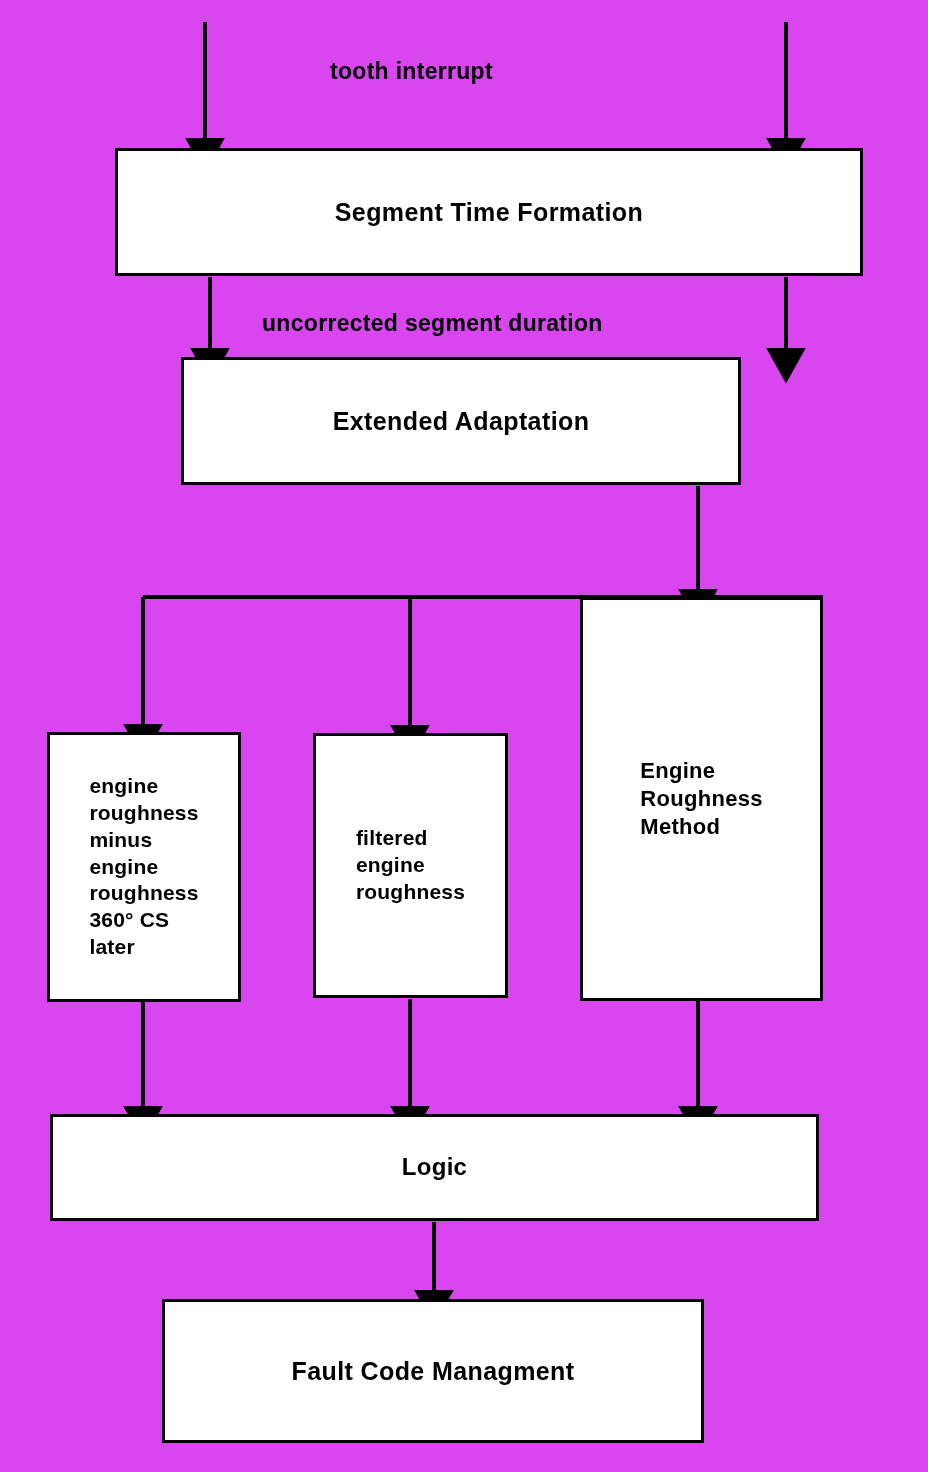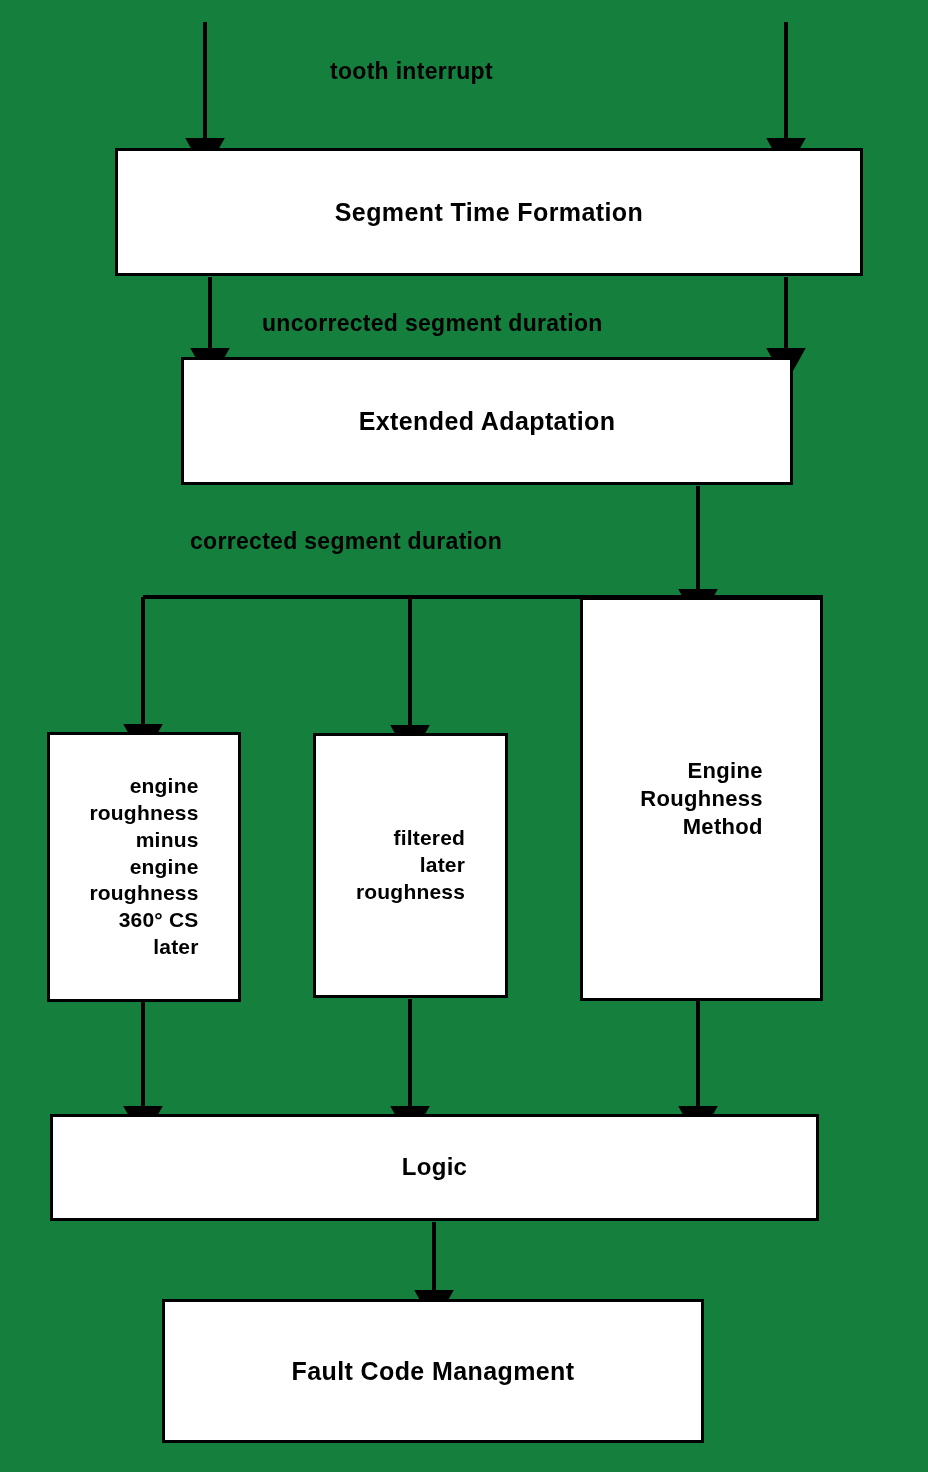--- a/index.html
+++ b/index.html
@@ -4,51 +4,51 @@
 <style>
   html, body {
     margin: 0;
     padding: 0;
     background: #ffffff;
   }
   #canvas {
     position: relative;
     width: 928px;
     height: 1472px;
-    background: #15803d;
+    background: #d946ef;
     overflow: hidden;
     font-family: "Liberation Sans", sans-serif;
     color: #000000;
   }
   svg.wires {
     position: absolute;
     left: 0;
     top: 0;
     width: 928px;
     height: 1472px;
     pointer-events: none;
   }
   .node {
     position: absolute;
     box-sizing: border-box;
     border: 3px solid #000000;
     background: #ffffff;
     display: flex;
     align-items: center;
     justify-content: center;
-    text-align: right;
+    text-align: left;
     font-weight: bold;
     line-height: 1.28;
     color: #000000;
   }
   .node-text { display: block; white-space: pre-line; }
 
   
   #node-segment-time-formation { left: 115px; top: 148px; width: 748px; height: 128px; font-size: 25px; letter-spacing: 0.4px; }
-  #node-extended-adaptation   { left: 181px; top: 357px; width: 612px; height: 128px; font-size: 25px; letter-spacing: 0.4px; }
+  #node-extended-adaptation   { left: 181px; top: 357px; width: 560px; height: 128px; font-size: 25px; letter-spacing: 0.4px; }
   #node-engine-roughness-delta{ left: 47px;  top: 732px; width: 194px; height: 270px; font-size: 21px; letter-spacing: 0.2px; }
   #node-filtered-engine-roughness { left: 313px; top: 733px; width: 195px; height: 265px; font-size: 21px; letter-spacing: 0.2px; }
   #node-engine-roughness-method   { left: 580px; top: 597px; width: 243px; height: 404px; font-size: 22px; letter-spacing: 0.3px; }
   #node-logic { left: 50px; top: 1114px; width: 769px; height: 107px; font-size: 24px; letter-spacing: 0.3px; }
   #node-fault-code-managment { left: 162px; top: 1299px; width: 542px; height: 144px; font-size: 25px; letter-spacing: 0.4px; }
 
   .edge-label {
     position: absolute;
     font-weight: bold;
     font-size: 23px;
@@ -92,21 +92,20 @@
       <line x1="698" y1="1001" x2="698" y2="1108" marker-end="url(#ah)"></line>
 
       <line x1="434" y1="1222" x2="434" y2="1292" marker-end="url(#ah)"></line>
     </g>
   </svg>
 
   <div class="edge-label" id="label-tooth-interrupt">tooth interrupt</div>
 
   <div class="edge-label" id="label-uncorrected-segment-duration">uncorrected segment duration</div>
 
-  <div class="edge-label" id="label-corrected-segment-duration">corrected segment duration</div>
 
   <div class="node" id="node-segment-time-formation">
     <span class="node-text">Segment Time Formation</span>
   </div>
 
   <div class="node" id="node-extended-adaptation">
     <span class="node-text">Extended Adaptation</span>
   </div>
 
   <div class="node" id="node-engine-roughness-delta">
@@ -114,21 +113,21 @@
 roughness
 minus
 engine
 roughness
 360° CS
 later</span>
   </div>
 
   <div class="node" id="node-filtered-engine-roughness">
     <span class="node-text">filtered
-later
+engine
 roughness</span>
   </div>
 
   <div class="node" id="node-engine-roughness-method">
     <span class="node-text">Engine
 Roughness
 Method</span>
   </div>
 
   <div class="node" id="node-logic">

